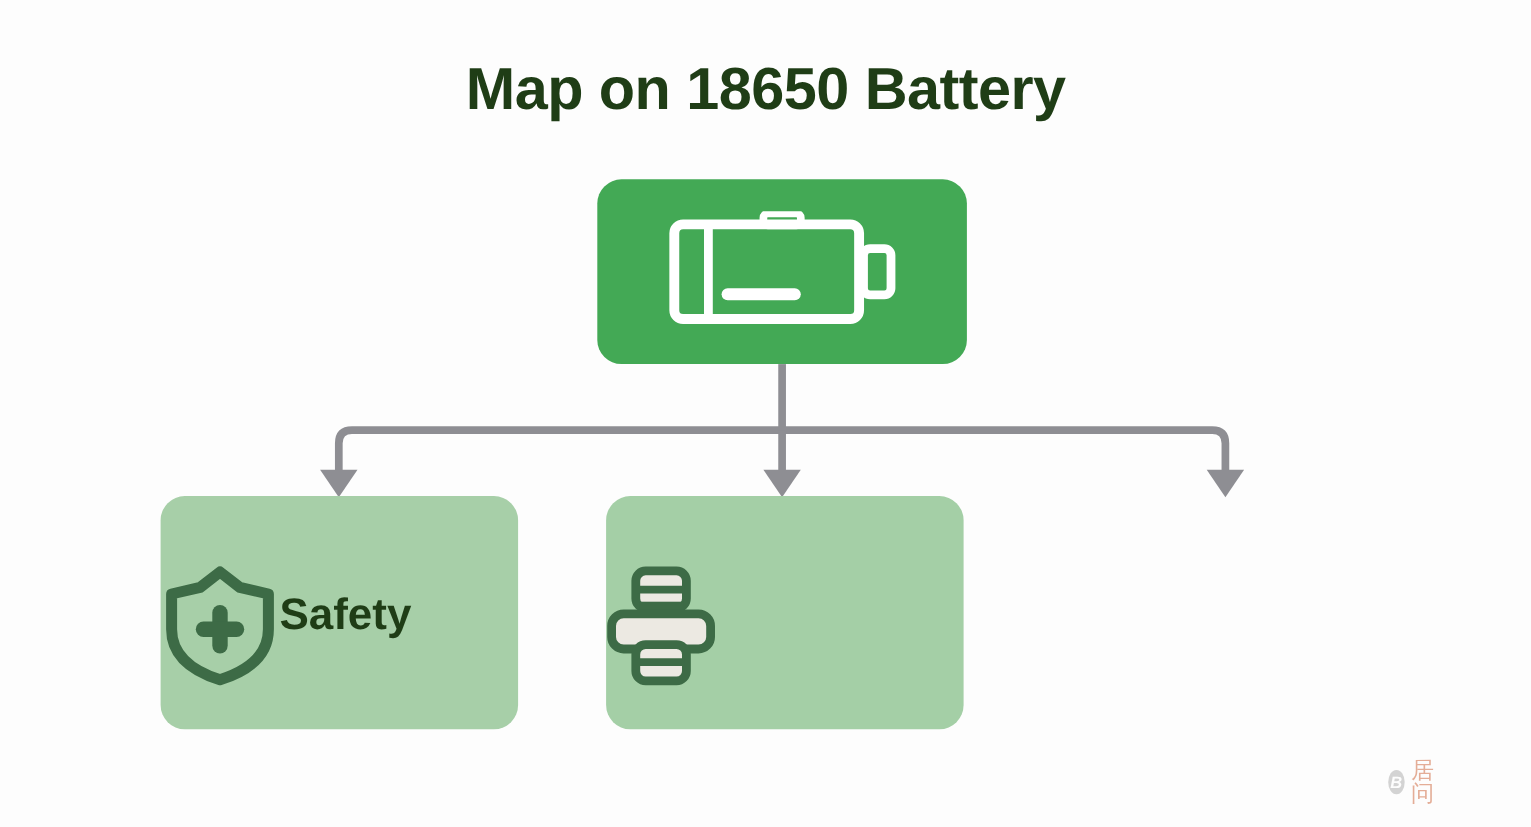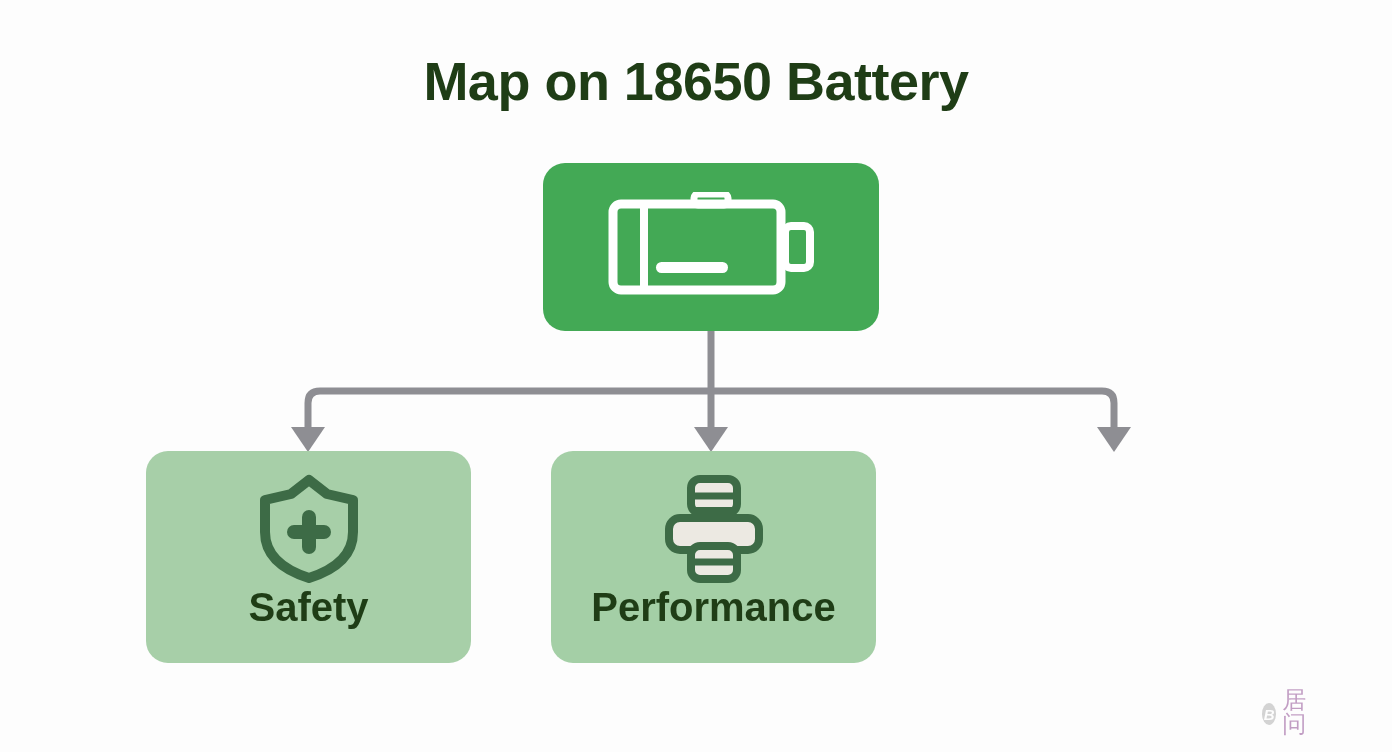--- a/index.html
+++ b/index.html
@@ -61,21 +61,21 @@
   }
 
   
   .card {
     position: absolute;
     top: 451px;
     width: 325px;
     height: 212px;
     border-radius: 22px;
     display: flex;
-    flex-direction: column;
+    flex-direction: row;
     align-items: center;
     justify-content: flex-start;
   }
   #card-safety      { left: 146px;  background: #a7cfa8; }
   #card-performance { left: 551px;  background: #a4cfa6; }
   #card-confidence  { left: 953px;  background: #abe38b; }
 
   .card-icon {
     margin-top: 24px;
     height: 108px;
@@ -110,25 +110,25 @@
     color: #fdfdfd;
     font-size: 15px;
     font-weight: bold;
     font-style: italic;
     display: flex;
     align-items: center;
     justify-content: center;
     line-height: 1;
   }
   #watermark-text {
-    font-size: 24px;
-    color: #701a75;
+    font-size: 21px;
+    color: #c2410c;
     letter-spacing: 1px;
     line-height: 1;
-    font-family: Liberation Mono, monospace;
+    font-family: Liberation Serif, serif;
   }
 </style>
 </head>
 <body>
 
 <div id="root">
 
   <div id="page-title">Map on 18650 Battery</div>
 
   <svg id="connectors" viewBox="0 0 1392 752" width="1392" height="752">
@@ -178,21 +178,20 @@
         <line x1="29" y1="22" x2="71" y2="22" stroke="#3d6b46" stroke-width="7"></line>
 
         <rect x="34" y="37" width="32" height="16" fill="#ece9e2" stroke="#3d6b46" stroke-width="8"></rect>
 
         <rect x="5" y="44" width="90" height="32" rx="11" fill="#ece9e2" stroke="#3d6b46" stroke-width="8"></rect>
 
         <rect x="27" y="72" width="46" height="33" rx="9" fill="#ece9e2" stroke="#3d6b46" stroke-width="8"></rect>
         <line x1="29" y1="88" x2="71" y2="88" stroke="#3d6b46" stroke-width="7"></line>
       </svg>
     </div>
-    <div class="card-label">Performance</div>
   </div>
 
 
   <div id="watermark">
     <div id="watermark-badge">B</div>
     <div id="watermark-text">居问</div>
   </div>
 
 </div>
 

